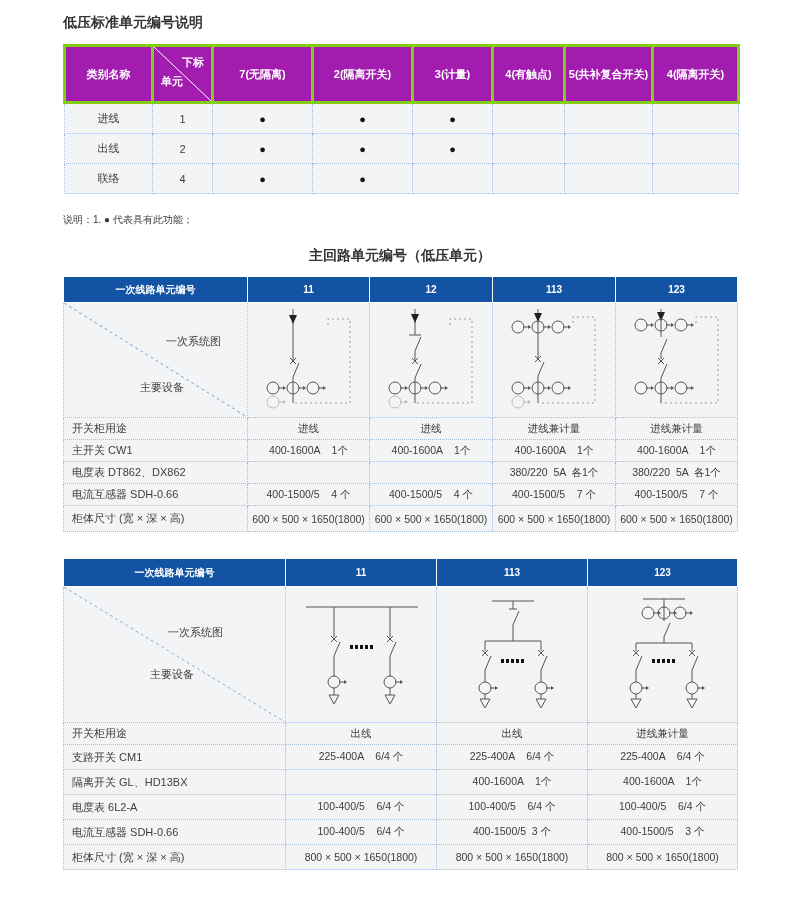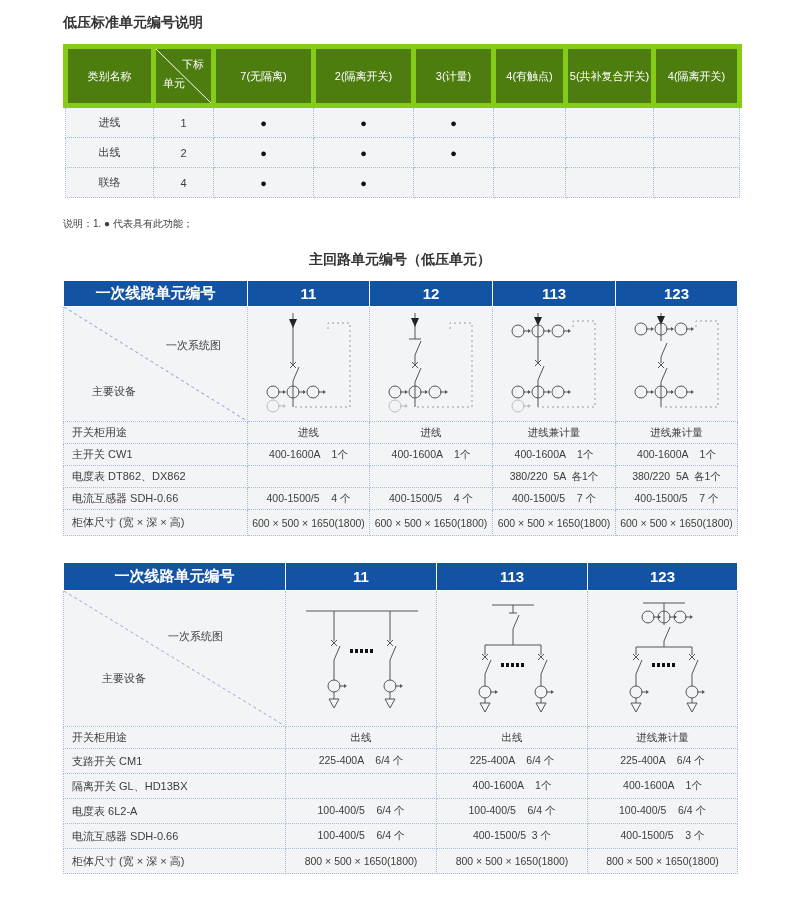--- a/index.html
+++ b/index.html
@@ -4,48 +4,48 @@
 <style>
   html,body{margin:0;padding:0;background:#ffffff;}
   body{width:800px;height:917px;position:relative;font-family:"Liberation Sans","DejaVu Sans",sans-serif;color:#3d3d3d;overflow:hidden;}
   .page{position:absolute;left:63px;top:0;width:674px;}
   .title{font-size:14px;font-weight:700;color:#333;margin:0;}
   #title1{margin-top:14px;}
   #title2{margin-top:20px;text-align:center;}
   table{border-collapse:collapse;table-layout:fixed;width:674px;}
   
   .t1{margin-top:12px;}
-  .t1 th{background:#4d7c0f;color:#fff;font-size:11px;font-weight:400;height:54px;border:5px solid #84cc16;padding:0;position:relative;}
+  .t1 th{background:#a21caf;color:#fff;font-size:11px;font-weight:700;height:54px;border:3px solid #84cc16;padding:0;position:relative;}
   .t1 td{background:#F3F4F6;border:1px dotted #A3BBE0;height:29px;text-align:center;font-size:11px;color:#3d3d3d;padding:0;}
   .t1 td.mark{font-size:11px;color:#111;}
   .dt{position:absolute;top:8px;right:7px;font-size:11px;}
   .db{position:absolute;bottom:12px;left:7px;font-size:11px;}
   .diagsvg{position:absolute;left:0;top:0;width:100%;height:100%;}
   .diagsvg line{stroke:#ffffff;stroke-width:1;}
   
   .notes{margin-top:18px;font-size:10px;color:#3d3d3d;line-height:1.5;}
   .notes .l2{padding-left:33px;}
   
   .spec{margin-top:11px;}
-  .spec th{background:#1253A3;color:#fff;font-size:15px;font-weight:700;border:1px solid #fff;padding:0;}
+  .spec th{background:#1253A3;color:#fff;font-size:10px;font-weight:700;border:1px solid #fff;padding:0;}
   .t2 th{height:25px;}
   .t3 th{height:27px;}
   .spec td{background:#F3F4F6;border:1px dotted #A3BBE0;font-size:10.5px;color:#3d3d3d;padding:0;text-align:center;}
   .spec td.lab{text-align:left;padding-left:8px;font-size:11px;}
   .spec td.v{white-space:pre;}
   .t2 tbody tr.r td{height:21px;}
   .t3 tbody tr.r td{height:24px;}
   .t2 tbody tr.rlast td{height:25px;}
   .t2 td.dcell{height:114px;}
   .t3 td.dcell{height:135px;}
   .t3 tbody tr.ruse td{height:21px;}
   .diagcell{position:relative;}
   .bluedash line{stroke:#8FA8D8;stroke-width:1;stroke-dasharray:3,3;}
   .lg-top{position:absolute;font-size:11px;color:#3d3d3d;}
-  .lg-bot{position:absolute;font-size:11px;color:#3d3d3d;}
+  .lg-bot{position:absolute;font-size:11px;color:#3d3d3d;margin-left:48px;}
   .t2 .lg-top{top:31px;right:26px;}
   .t2 .lg-bot{bottom:22px;left:28px;}
   .t3 .lg-top{top:38px;right:62px;}
   .t3 .lg-bot{bottom:40px;left:38px;}
   
   .dsvg{display:block;margin:0 auto;}
   .dsvg line,.dsvg polyline,.dsvg path.o{stroke:#555;stroke-width:1;fill:none;}
   .dsvg polygon.f{fill:#222;stroke:none;}
   .dsvg polygon.o{fill:none;stroke:#555;stroke-width:1;}
   .dsvg polyline.dash{stroke:#9a9a9a;stroke-dasharray:2,3;}

